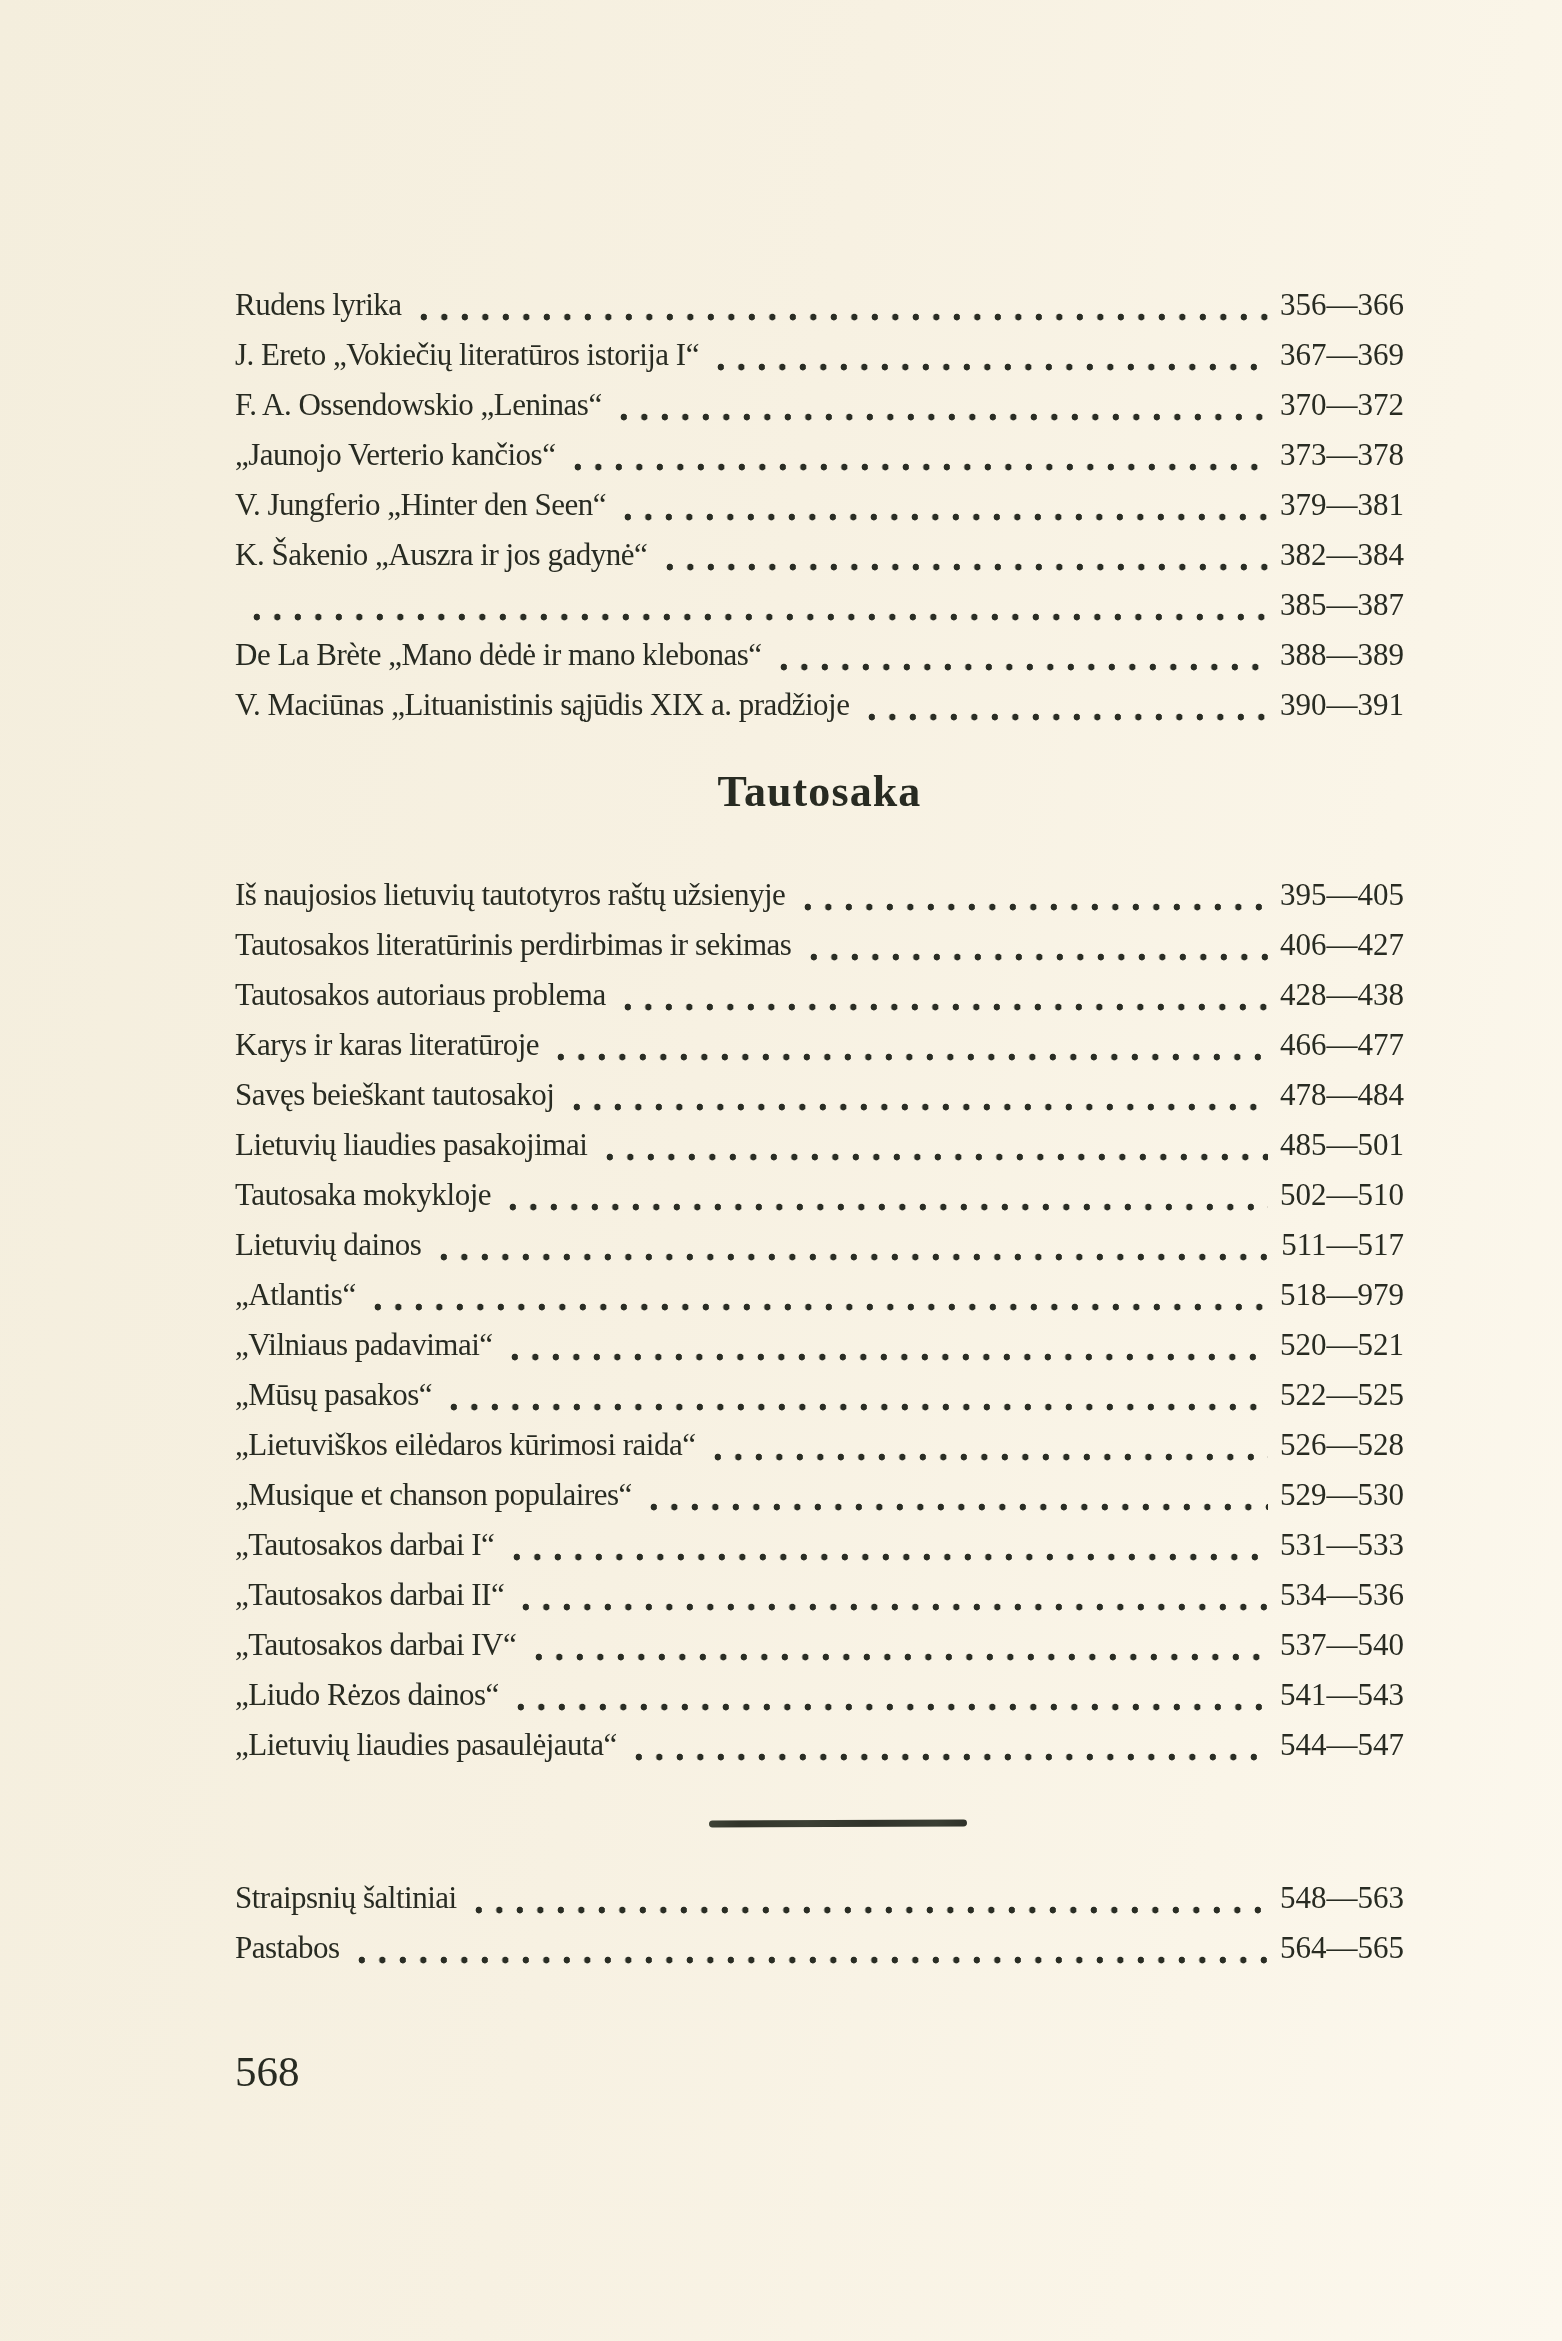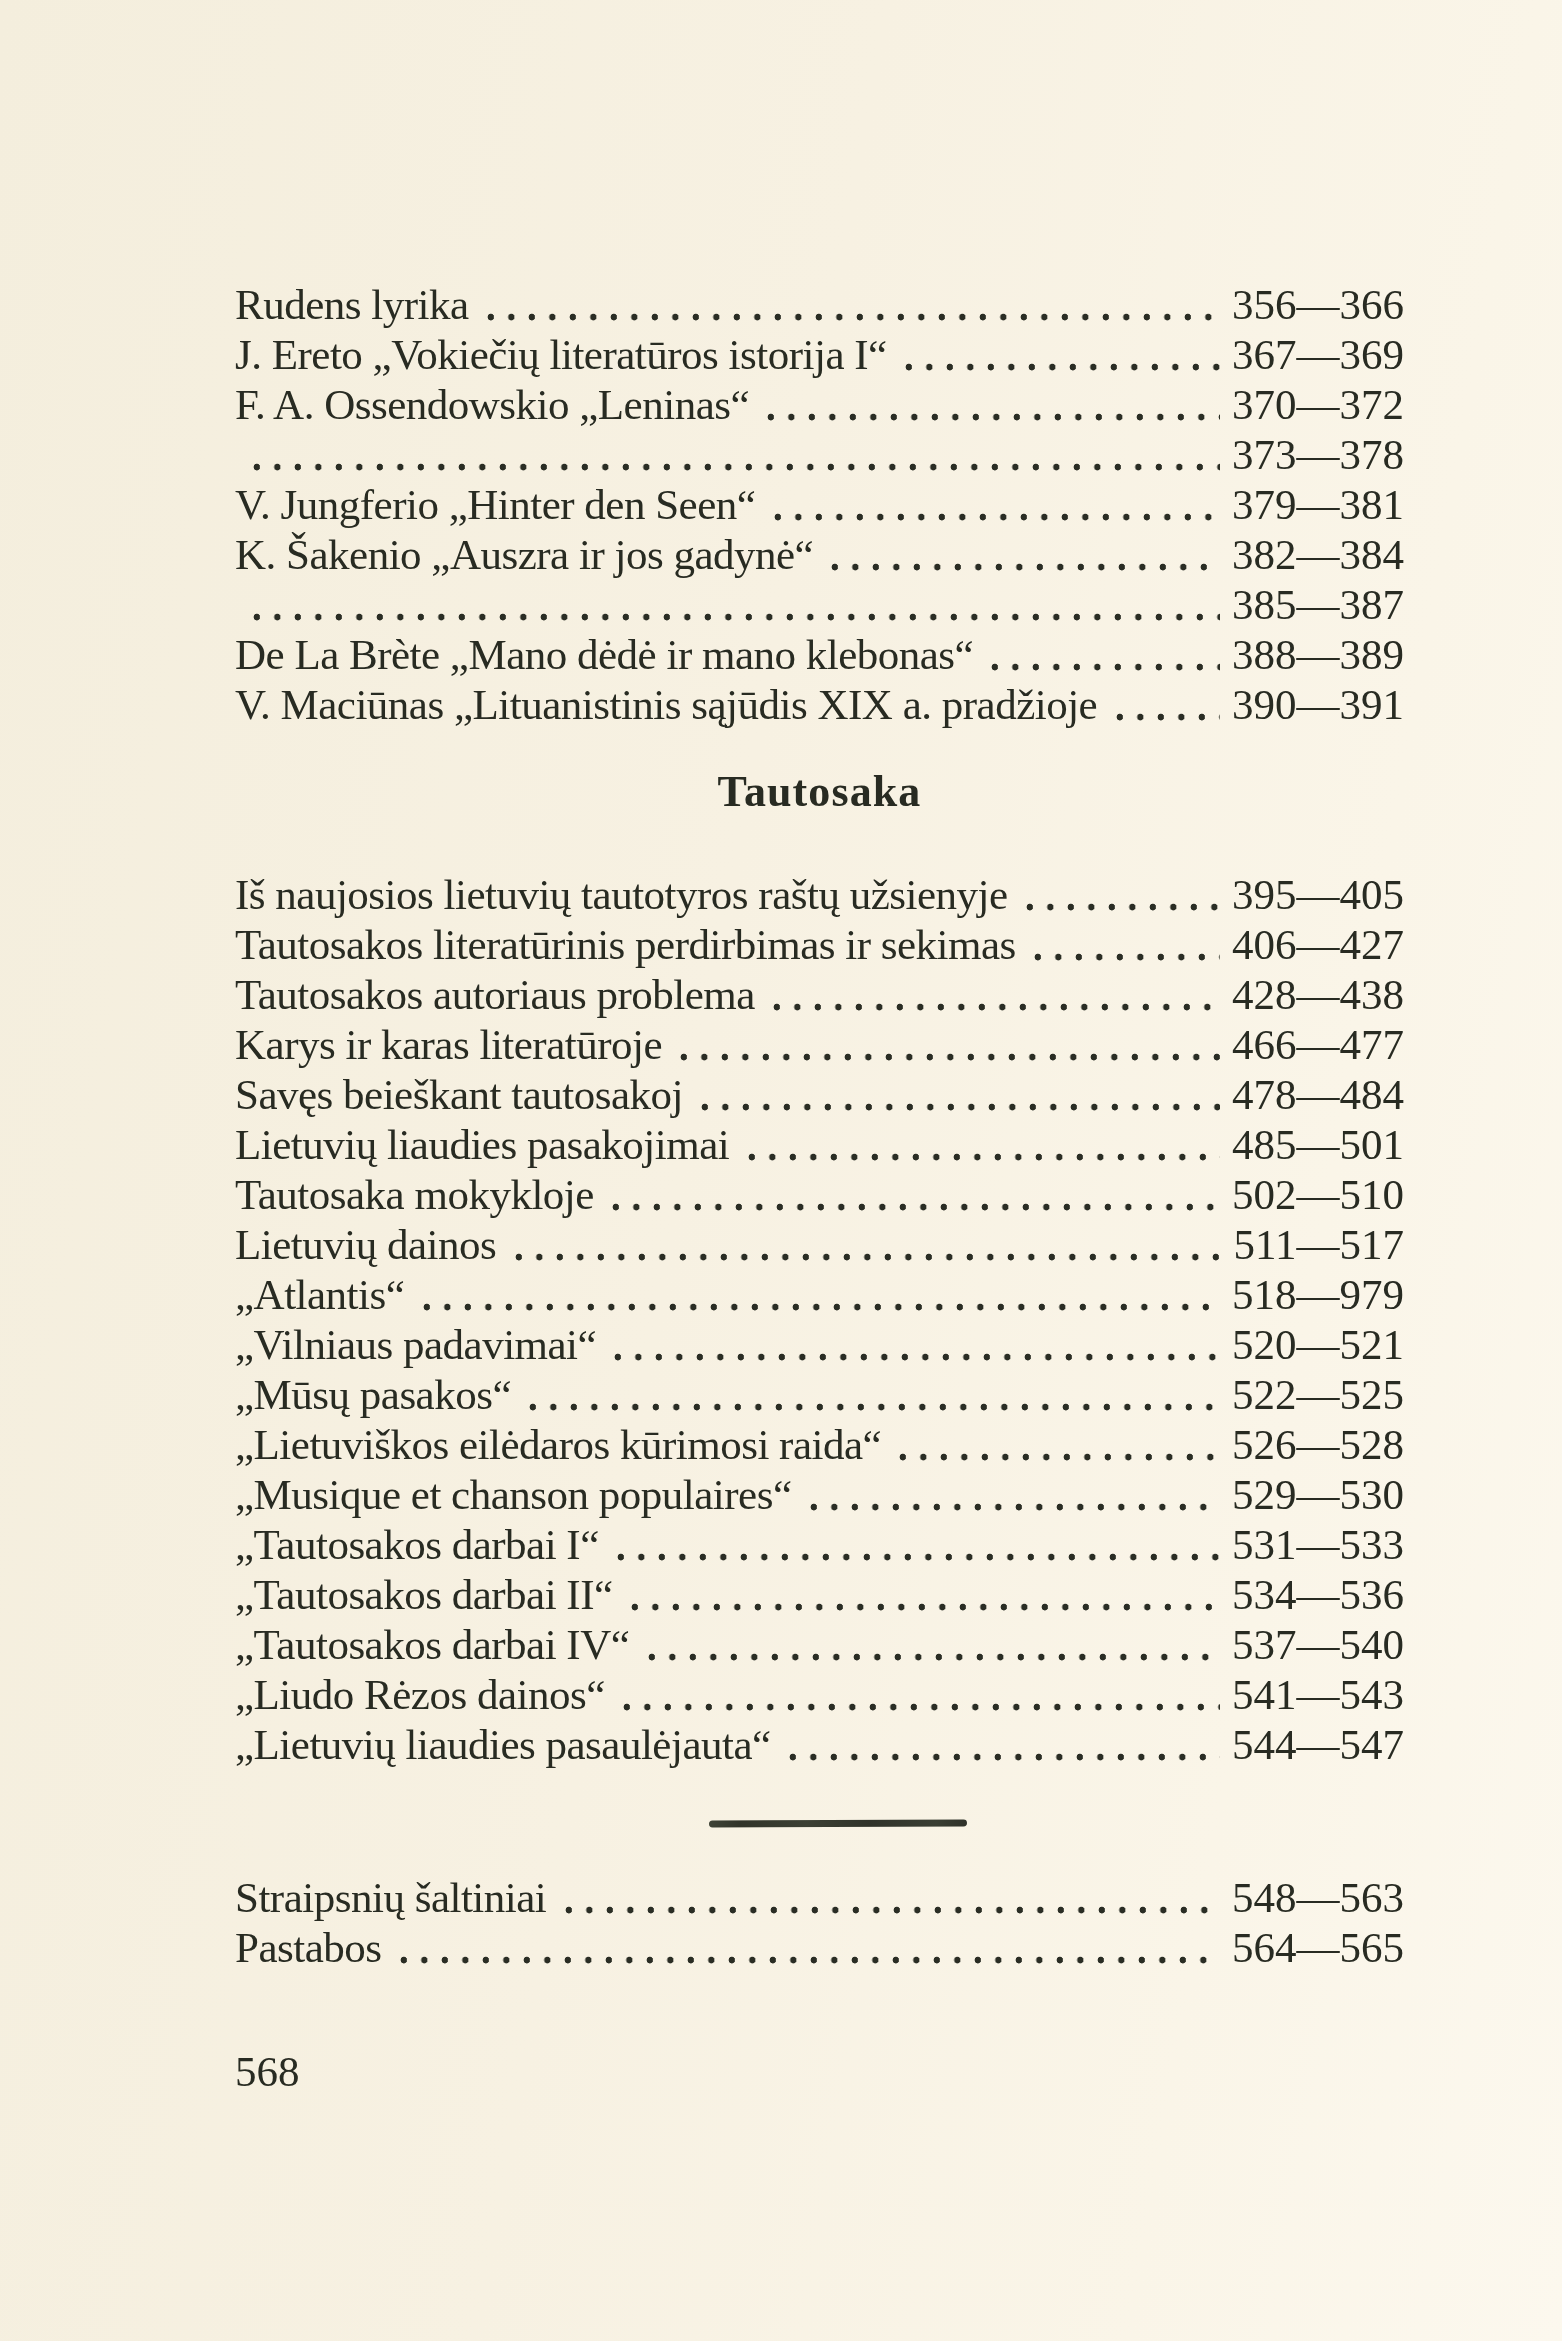--- a/index.html
+++ b/index.html
@@ -21,21 +21,21 @@
     width: 1169px;
   }
   #block-a { top: 280px; }
   #block-b { top: 870px; }
   #block-c { top: 1861px; margin-top: 12px; }
   .row {
     display: flex;
     align-items: baseline;
     height: 50px;
     line-height: 50px;
-    font-size: 43px;
+    font-size: 31px;
     letter-spacing: -0.5px;
     white-space: pre;
   }
   .title { flex: 0 0 auto; }
   .leader {
     flex: 1 1 auto;
     min-width: 52px;
     height: 7.5px;
     align-self: flex-end;
     margin: 0 12px 9.2px 18.3px;
@@ -80,21 +80,21 @@
     font-size: 43px;
   }
 </style>
 </head>
 <body>
 
 <div id="block-a" class="toc-block">
     <div class="row"><span class="title">Rudens lyrika</span><span class="leader"></span><span class="pages">356—366</span></div>
     <div class="row"><span class="title">J. Ereto „Vokiečių literatūros istorija I“</span><span class="leader"></span><span class="pages">367—369</span></div>
     <div class="row"><span class="title">F. A. Ossendowskio „Leninas“</span><span class="leader"></span><span class="pages">370—372</span></div>
-    <div class="row"><span class="leader"></span><span class="pages">373—378</span></div>
+    <div class="row"><span class="title">„Jaunojo Verterio kančios“</span><span class="leader"></span><span class="pages">373—378</span></div>
     <div class="row"><span class="title">V. Jungferio „Hinter den Seen“</span><span class="leader"></span><span class="pages">379—381</span></div>
     <div class="row"><span class="title">K. Šakenio „Auszra ir jos gadynė“</span><span class="leader"></span><span class="pages">382—384</span></div>
     <div class="row"><span class="leader"></span><span class="pages">385—387</span></div>
     <div class="row"><span class="title">De La Brète „Mano dėdė ir mano klebonas“</span><span class="leader"></span><span class="pages">388—389</span></div>
     <div class="row"><span class="title">V. Maciūnas „Lituanistinis sąjūdis XIX a. pradžioje</span><span class="leader"></span><span class="pages">390—391</span></div>
   </div>
 
 <div class="heading">Tautosaka</div>
 
 <div id="block-b" class="toc-block">

